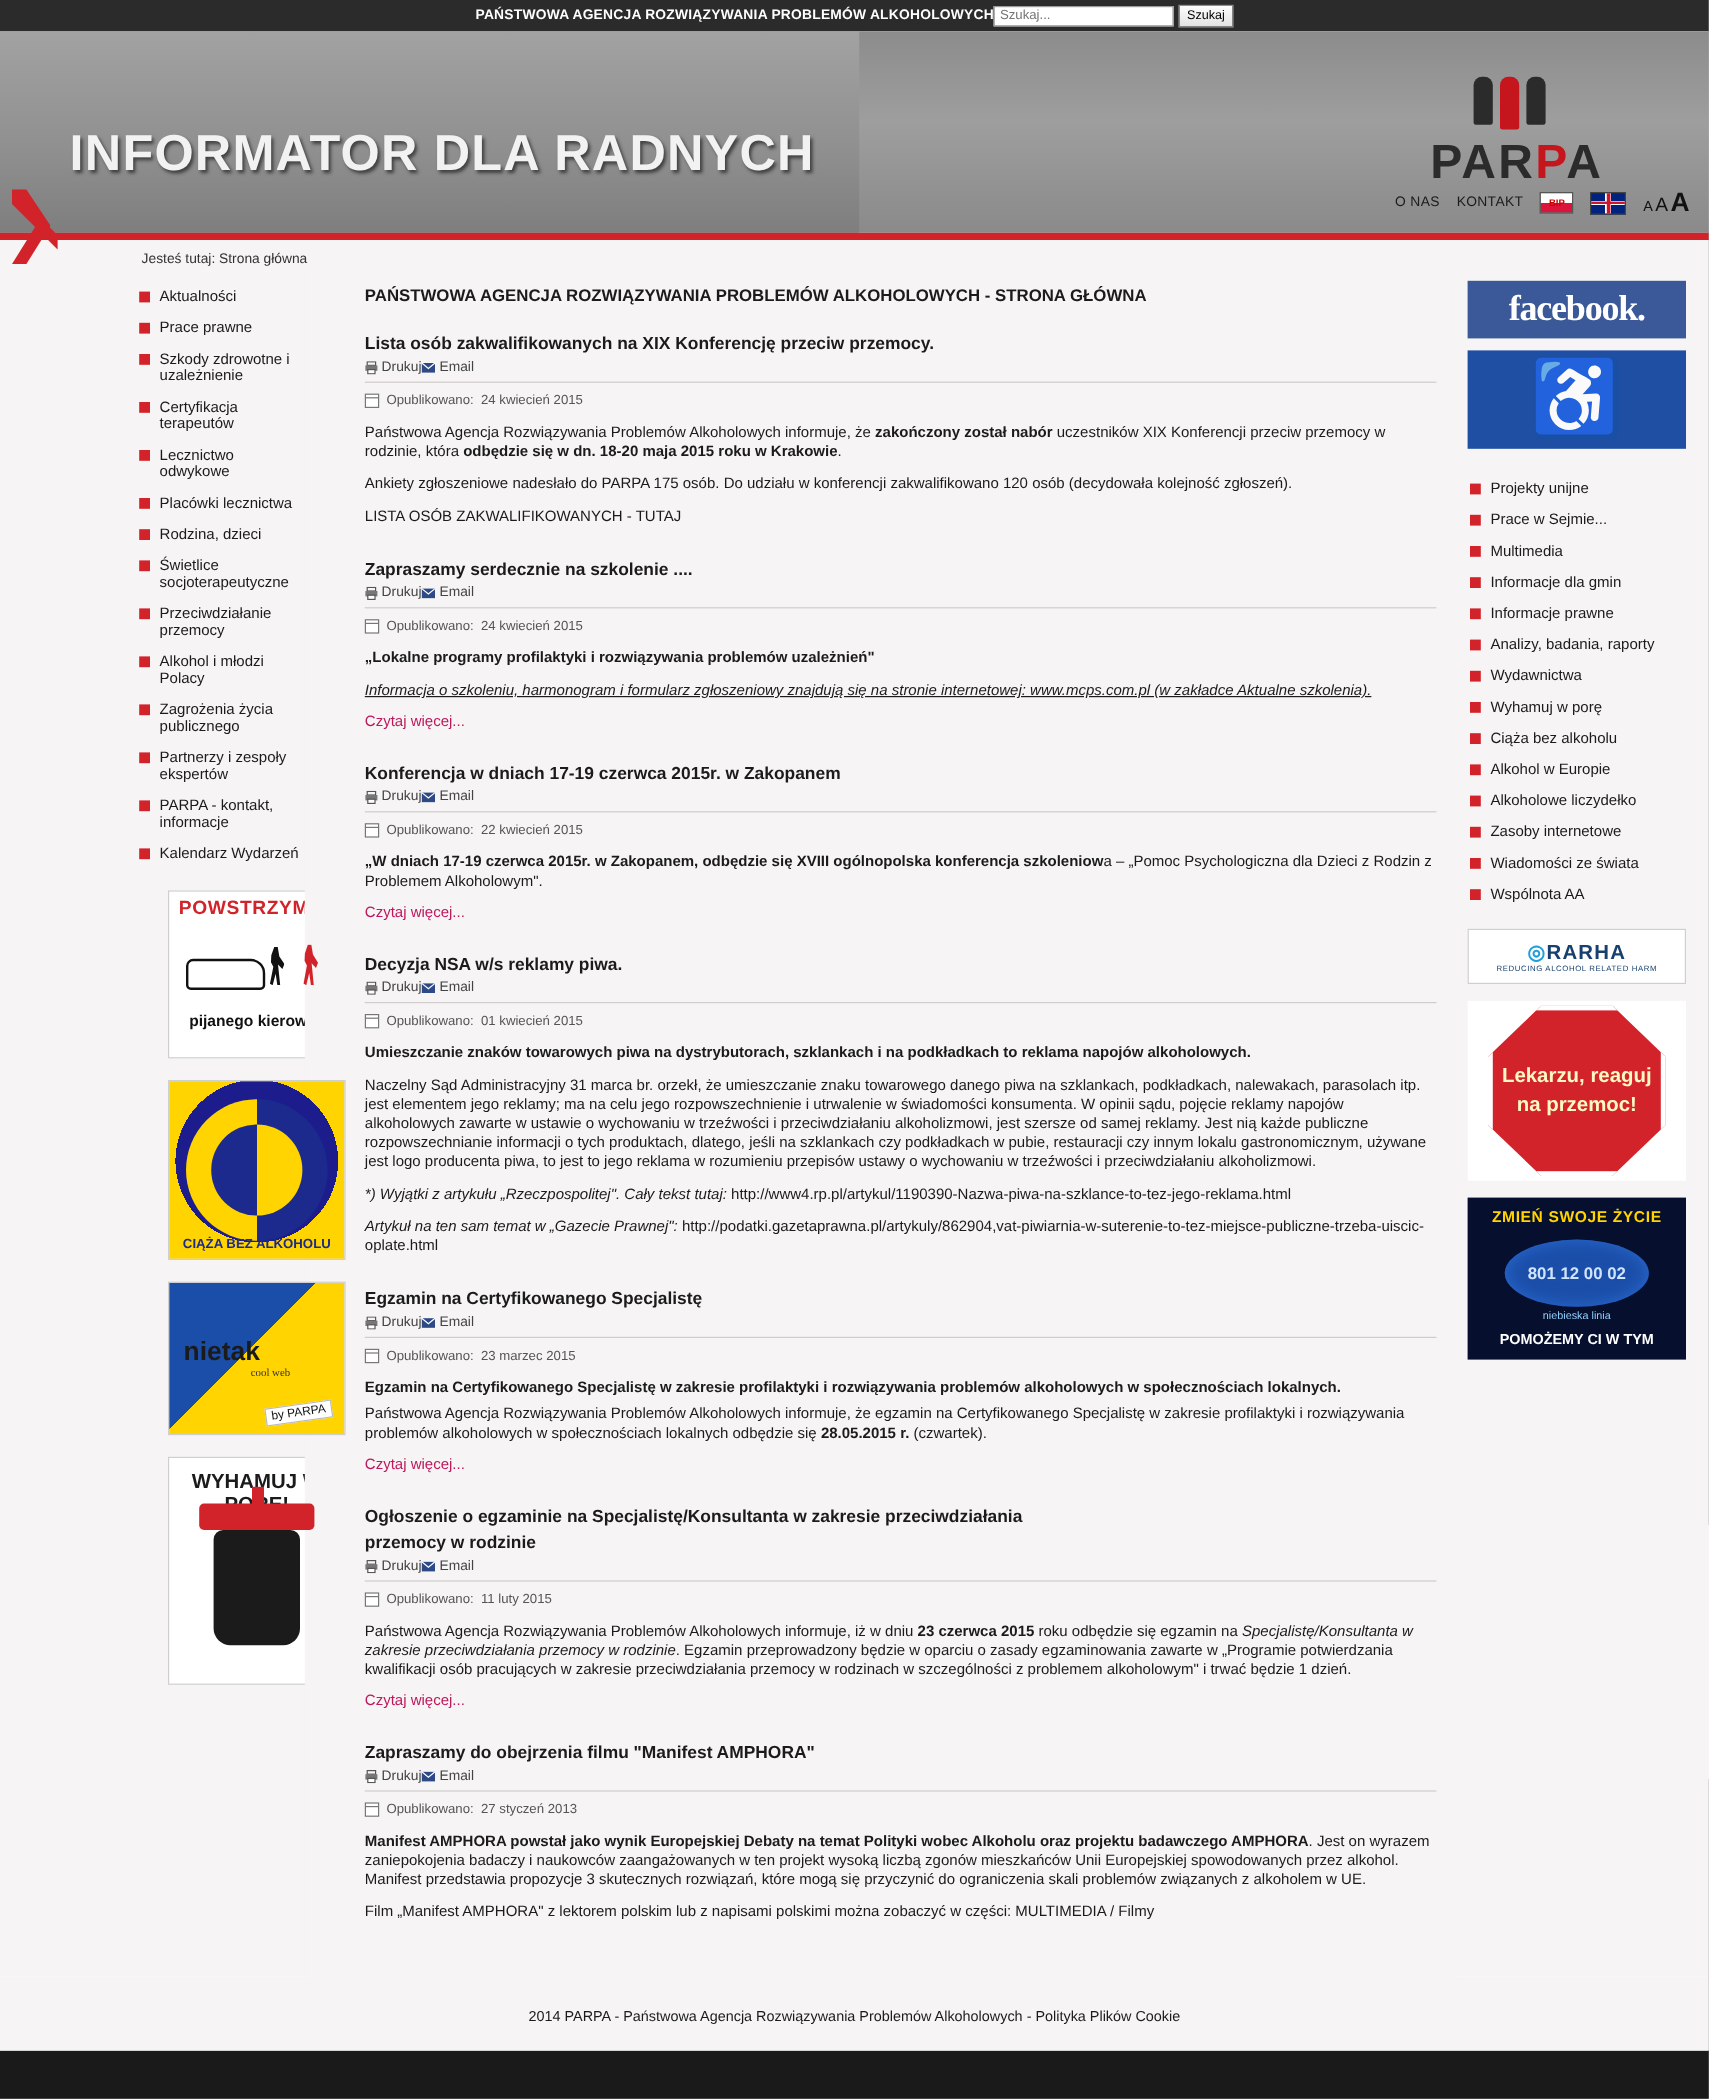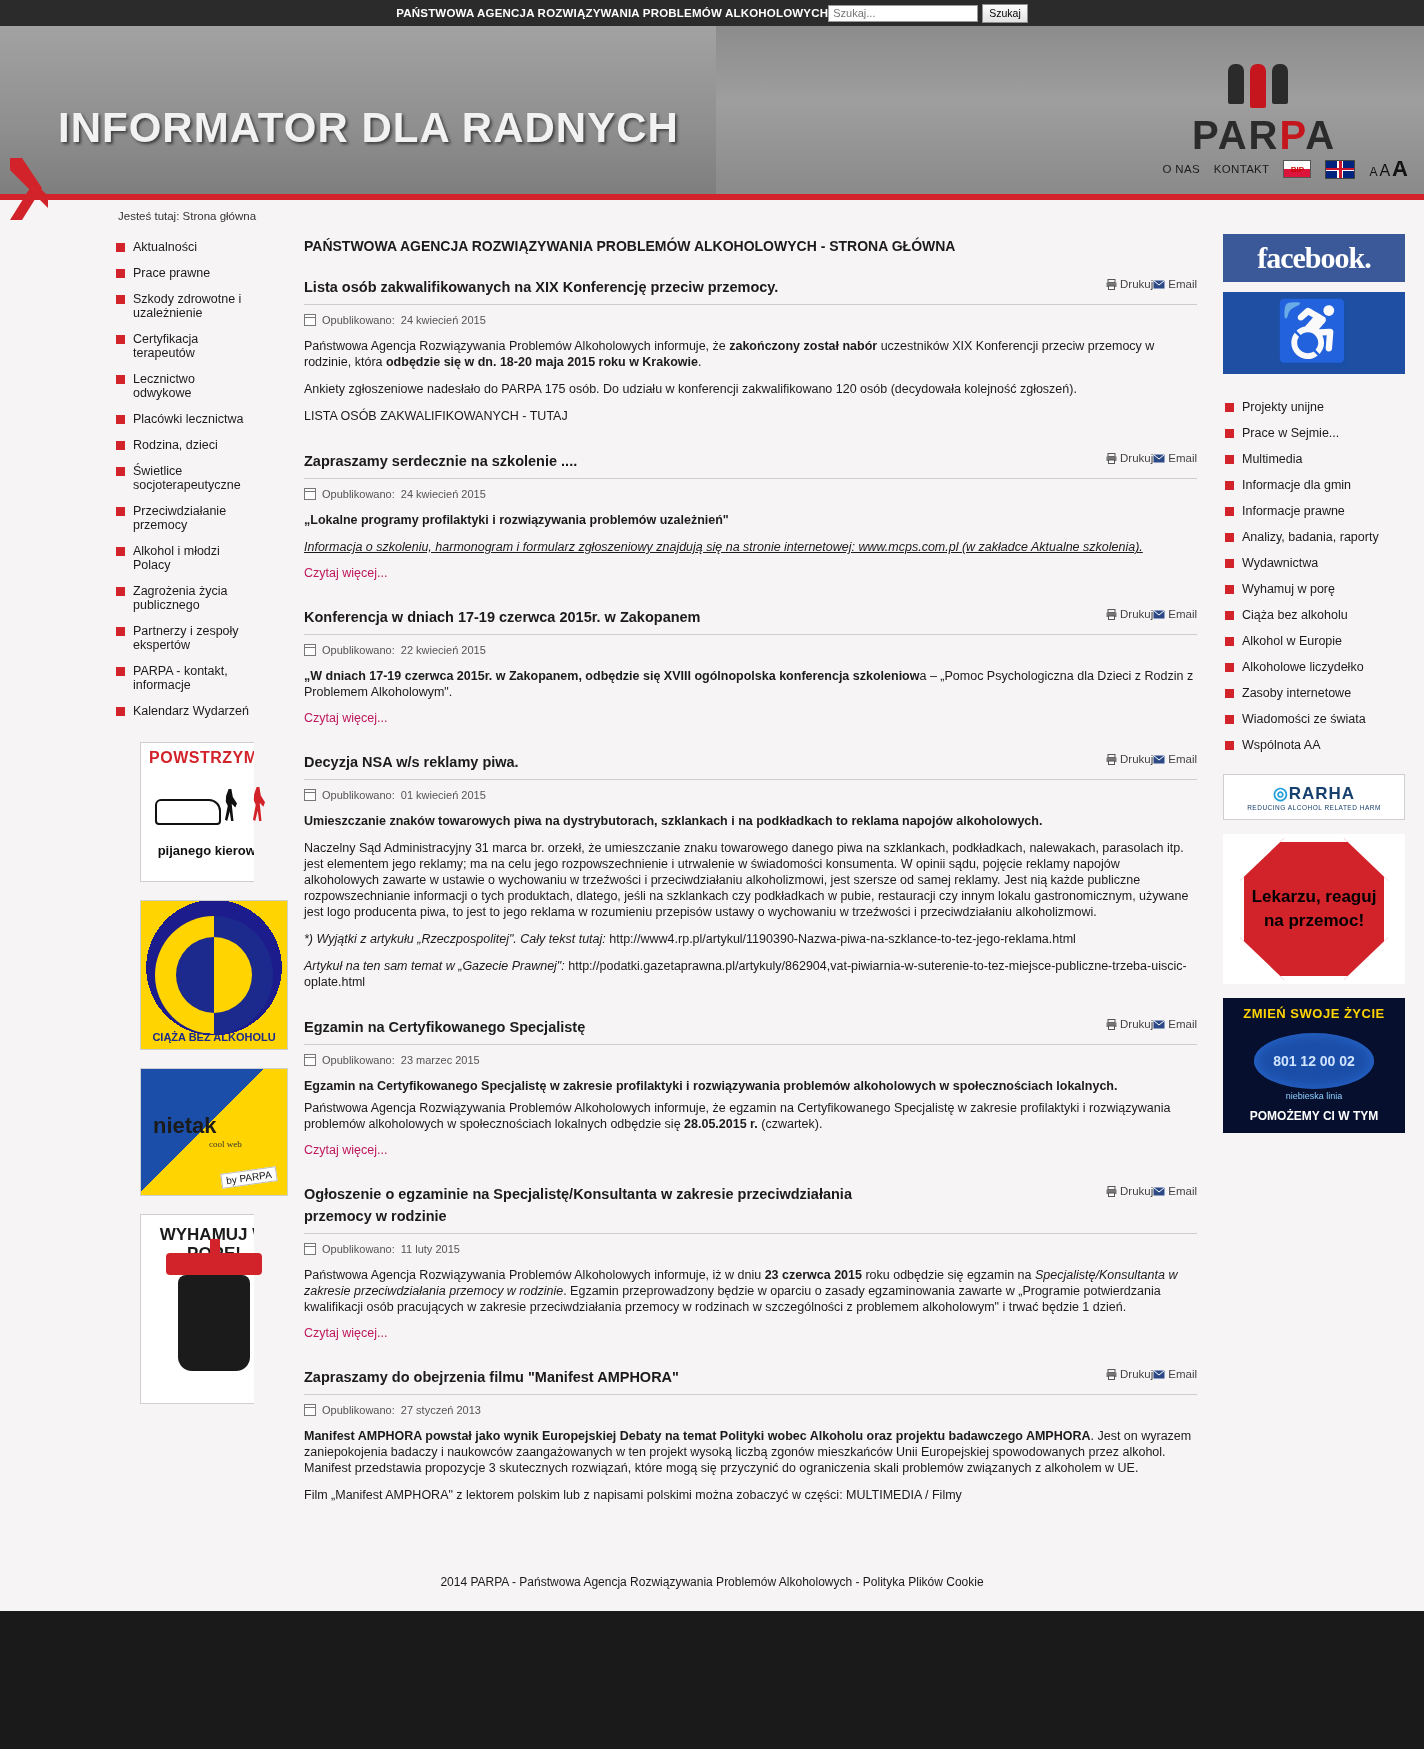--- a/index.html
+++ b/index.html
@@ -323,20 +323,21 @@
     color: #1b1b1b;
     margin: 4px 0 22px 0;
   }
   .article { margin-bottom: 26px; }
   .art-head {
     display: flex;
     align-items: flex-start;
     justify-content: space-between;
     border-bottom: 1px solid #d0cccc;
     padding-bottom: 6px;
+    flex-direction: column;
   }
   .art-title {
     font-size: 14.5px;
     font-weight: bold;
     color: #1b1b1b;
     line-height: 22px;
     max-width: 560px;
   }
   .art-tools {
     display:flex; gap:0; align-items:center; white-space:nowrap; padding-top:2px;
@@ -393,21 +394,21 @@
   .rb-rarha .s{ font-size:6.5px;color:#17406e;letter-spacing:.5px;}
   .rb-lekarzu{
     margin-top:14px;height:150px;background:#fff;
     display:flex;align-items:center;justify-content:center;
   }
   .octagon{
     width:140px;height:134px;background:#d2232a;
     clip-path: polygon(30% 0,70% 0,100% 30%,100% 70%,70% 100%,30% 100%,0 70%,0 30%);
     border: 4px solid #fff;
     display:flex;align-items:center;justify-content:center;
-    color:#000000;font-weight:bold;font-size:17px;line-height:24px;text-align:center;
+    color:#fef9c3;font-weight:bold;font-size:17px;line-height:24px;text-align:center;
   }
   .rb-niebieska{
     margin-top:14px;height:135px;background:#06102e;color:#fff;text-align:center;
     padding:8px 4px;box-sizing:border-box;
   }
   .rb-niebieska .t1{ color:#ffd400;font-size:13px;font-weight:bold;letter-spacing:.5px;}
   .rb-niebieska .phone{
     margin:12px auto 4px;width:120px;height:56px;border-radius:50%;
     background:#1b4ea8;color:#cfe4ff;display:flex;align-items:center;justify-content:center;
     font-size:14px;font-weight:bold;box-shadow:0 0 14px #2a6ad0 inset;

